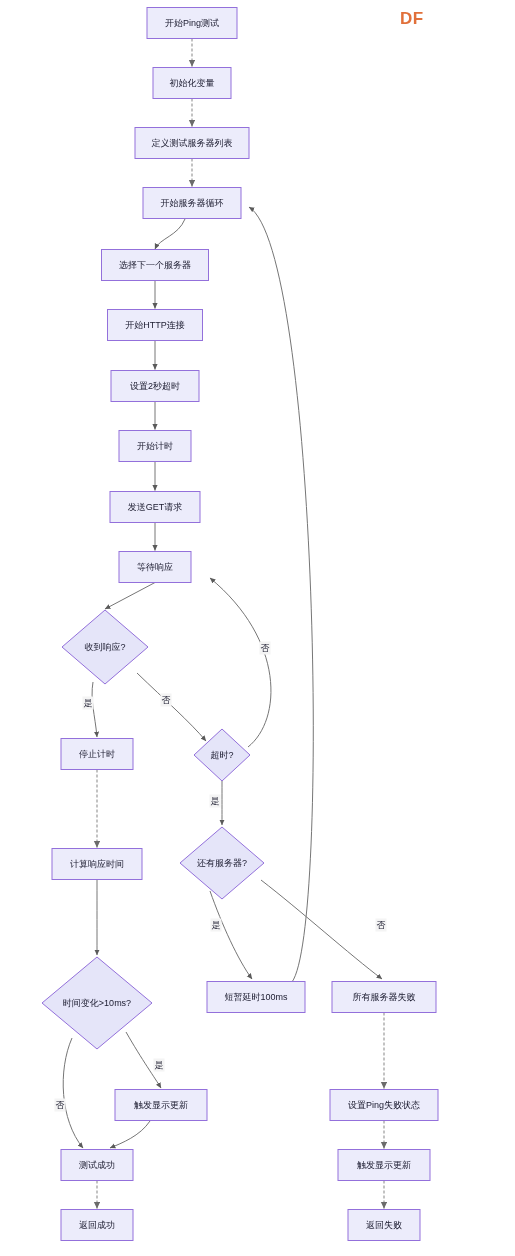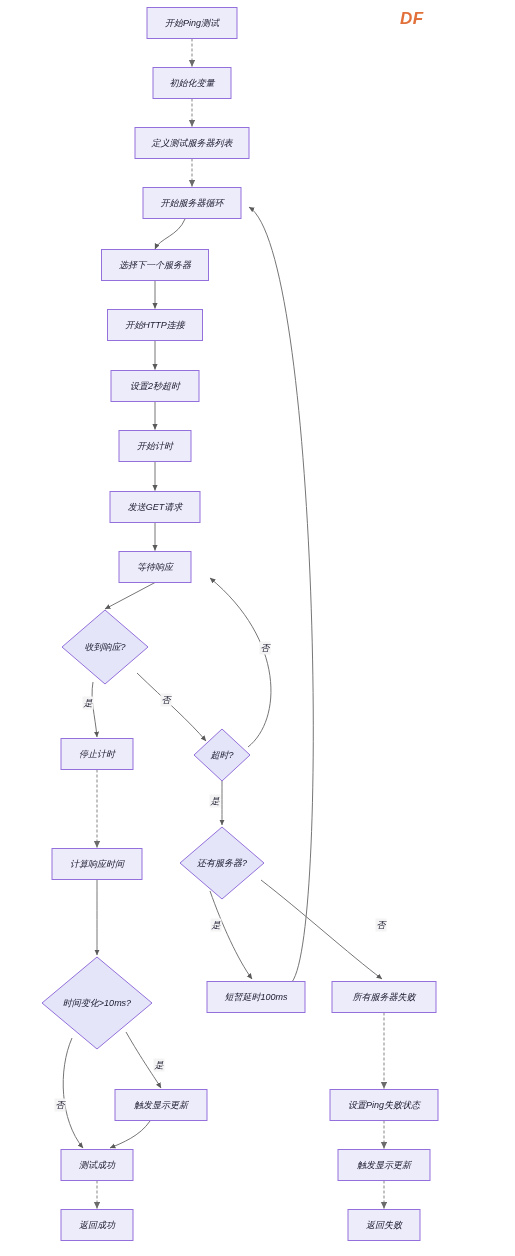--- a/index.html
+++ b/index.html
@@ -9,21 +9,20 @@
   }
   body {
     font-family: "Liberation Sans", "DejaVu Sans", sans-serif;
   }
   #stage {
     position: relative;
     width: 515px;
     height: 1255px;
     background: #ffffff;
     overflow: hidden;
-    font-style: italic;
   }
   #flow-svg {
     position: absolute;
     left: 0;
     top: 0;
     width: 515px;
     height: 1256px;
   }
   .node-rect {
     fill: #ececfb;

